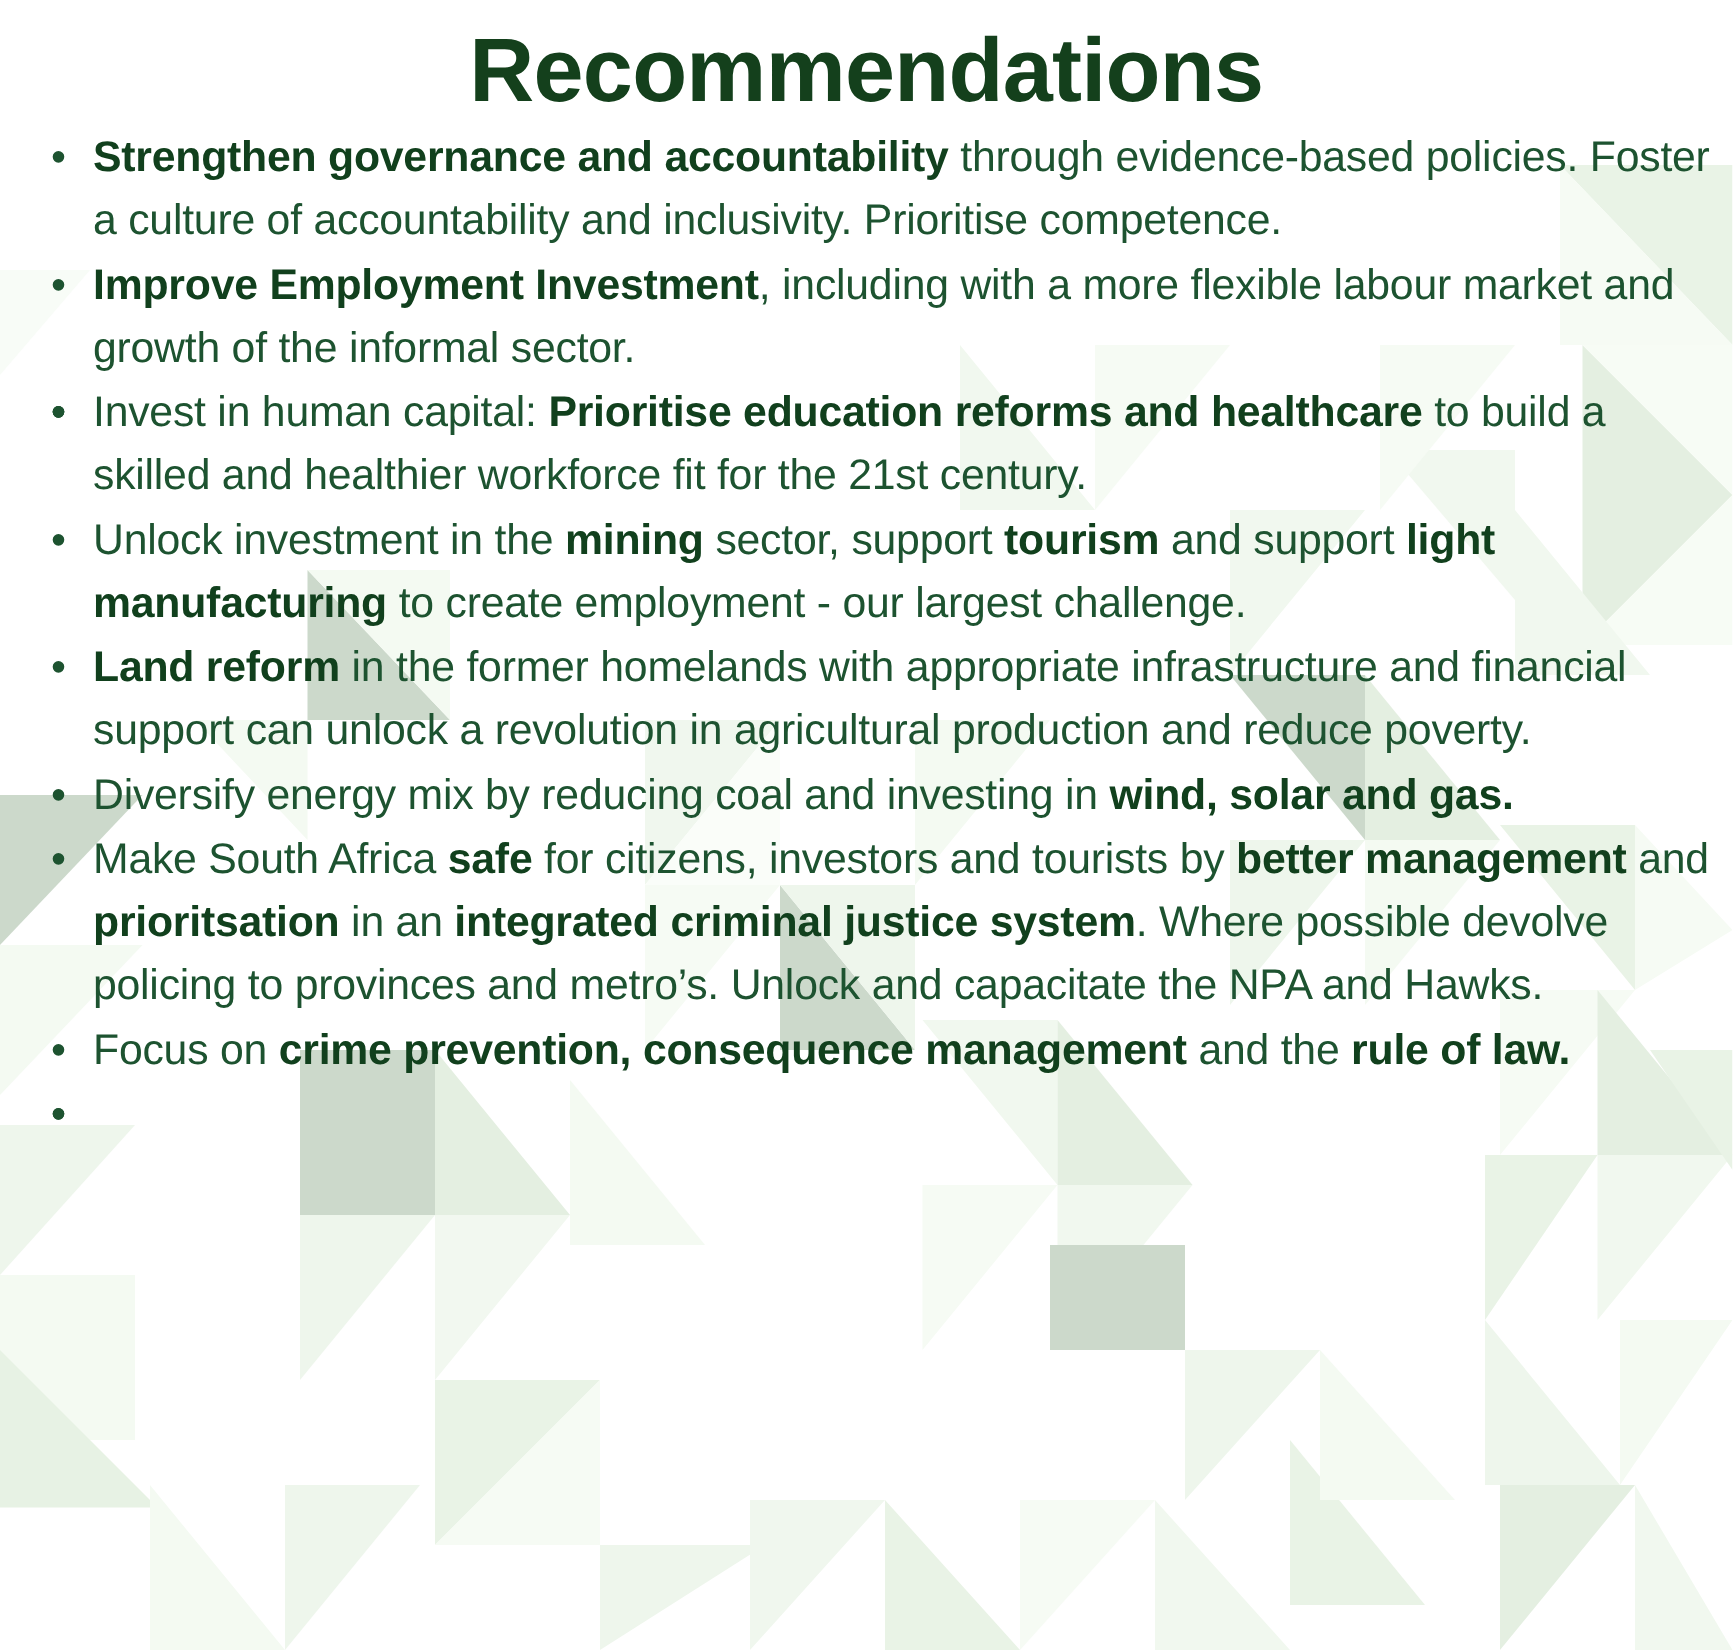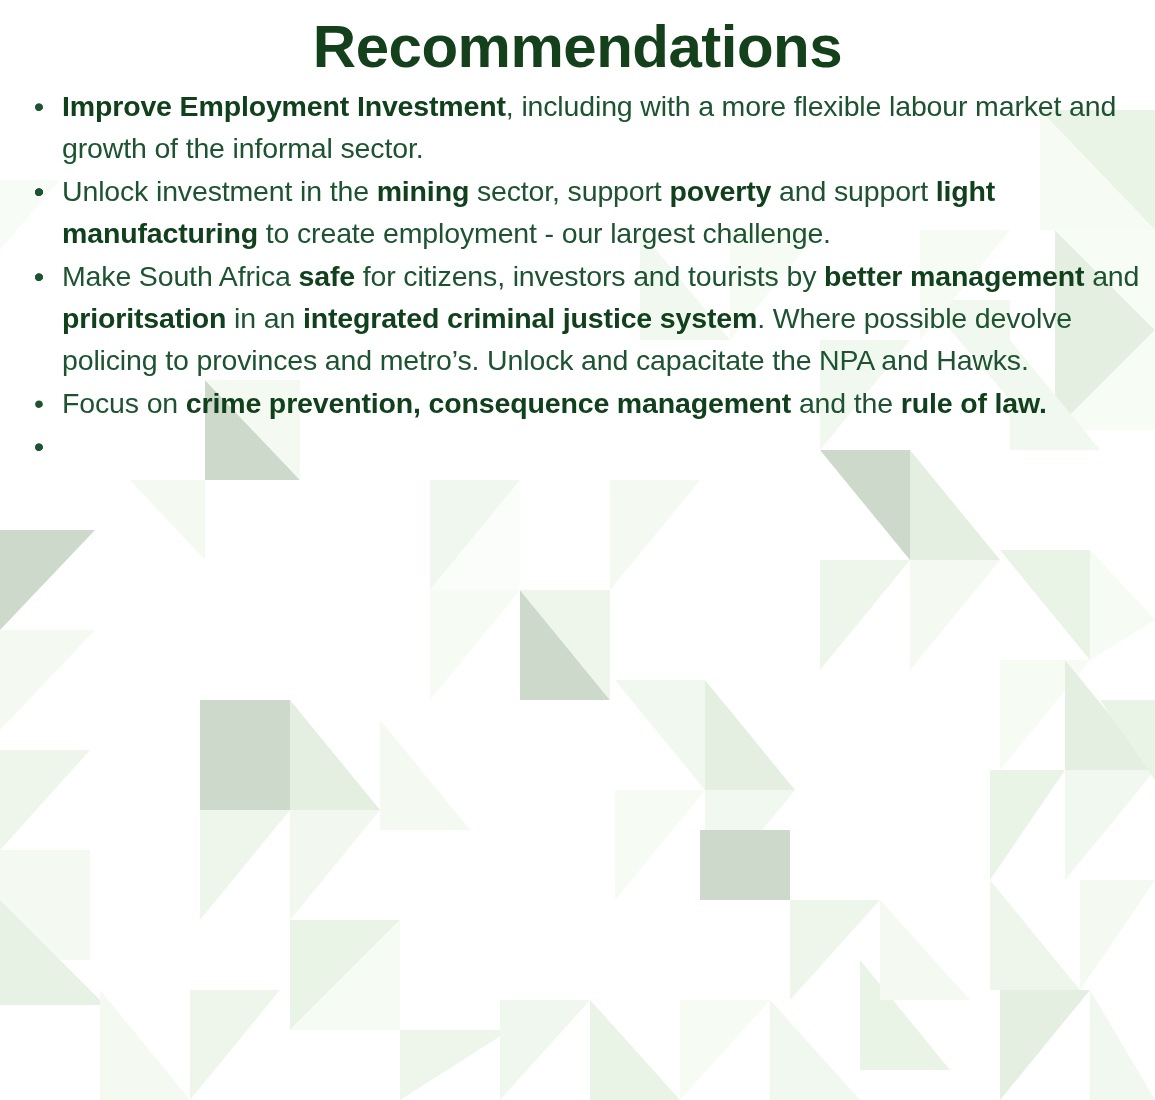--- a/index.html
+++ b/index.html
@@ -162,27 +162,27 @@
     <polygon points="1100,700 1155,700 1155,780" fill="#e9f3e6"></polygon>
   </g>
 </svg>
 
 <div id="content">
 
   <h1 id="page-title">Recommendations</h1>
 
   <ul id="bullet-list">
 
-  <li class="bullet-item"><span class="marker">•</span></li>
+  <li class="bullet-item"><span class="marker">•</span><span class="body"><strong>Strengthen governance and accountability</strong><span> through evidence-based policies. Foster a culture of accountability and inclusivity. Prioritise competence.</span></span></li>
       <li class="bullet-item"><span class="marker">•</span><span class="body"><strong>Improve Employment Investment</strong><span>, including with a more flexible labour market and growth of the informal sector.</span></span></li>
       <li class="bullet-item"><span class="marker">•</span></li>
       <li class="bullet-item"><span class="marker">•</span></li>
-      <li class="bullet-item"><span class="marker">•</span></li>
-      <li class="bullet-item"><span class="marker">•</span><span class="body"><span>Unlock investment in the </span><strong>mining</strong><span> sector, support </span><strong>poverty</strong><span> and support </span><strong>light manufacturing</strong><span> to create employment - our largest challenge.</span></span></li>
-      <li class="bullet-item"><span class="marker">•</span></li>
-      <li class="bullet-item"><span class="marker">•</span></li>
+      <li class="bullet-item"><span class="marker">•</span><span class="body"><span>Invest in human capital: </span><strong>Prioritise education reforms and healthcare</strong><span> to build a skilled and healthier workforce fit for the 21st century.</span></span></li>
+      <li class="bullet-item"><span class="marker">•</span><span class="body"><span>Unlock investment in the </span><strong>mining</strong><span> sector, support </span><strong>tourism</strong><span> and support </span><strong>light manufacturing</strong><span> to create employment - our largest challenge.</span></span></li>
+      <li class="bullet-item"><span class="marker">•</span><span class="body"><strong>Land reform</strong><span> in the former homelands with appropriate infrastructure and financial support can unlock a revolution in agricultural production and reduce poverty.</span></span></li>
+      <li class="bullet-item"><span class="marker">•</span><span class="body"><span>Diversify energy mix by reducing coal and investing in </span><strong>wind, solar and gas.</strong></span></li>
       <li class="bullet-item"><span class="marker">•</span><span class="body"><span>Make South Africa </span><strong>safe</strong><span> for citizens, investors and tourists by </span><strong>better management</strong><span> and </span><strong>prioritsation</strong><span> in an </span><strong>integrated criminal justice system</strong><span>. Where possible devolve policing to provinces and metro’s. Unlock and capacitate the NPA and Hawks.</span></span></li>
       <li class="bullet-item"><span class="marker">•</span><span class="body"><span>Focus on </span><strong>crime prevention, consequence management</strong><span> and the </span><strong>rule of law.</strong></span></li>
       <li class="bullet-item"><span class="marker">•</span></li>
       <li class="bullet-item"><span class="marker">•</span></li>
     </ul>
 
 </div>
 
 </body></html>

